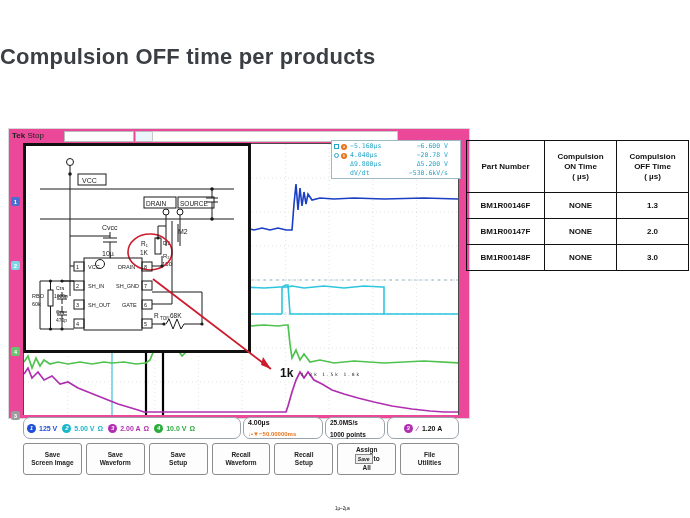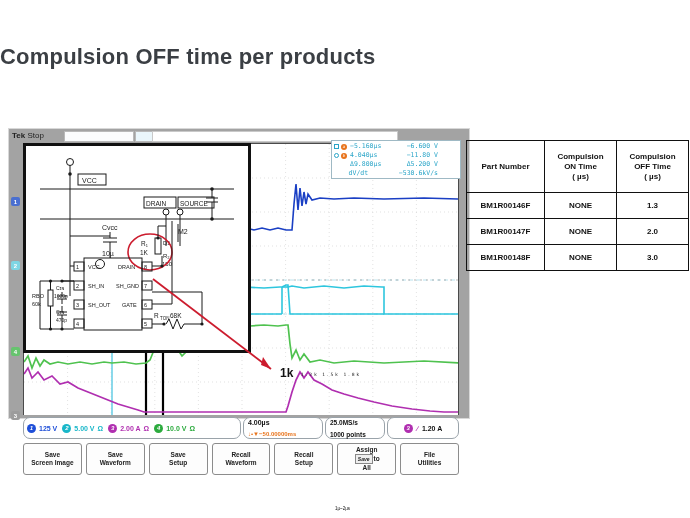--- a/index.html
+++ b/index.html
@@ -25,21 +25,21 @@
     font-weight: bold;
     color: #3b3f44;
     letter-spacing: 0.2px;
   }
 
   
   #scope {
     position: absolute;
     left: 8px; top: 128px;
     width: 462px; height: 291px;
-    background: #a3a3a3;
+    background: #ec4899;
     border: 1px solid #d8d8d8;
   }
   #tek-label {
     position: absolute; left: 3px; top: 2px;
     font-size: 8px; font-weight: bold; color: #222;
   }
   #tek-label .stop { font-weight: normal; }
 
   
   .top-strip {
@@ -77,21 +77,21 @@
   
   #readout {
     position: absolute;
     left: 322px; top: 11px;
     width: 130px; height: 39px;
     background: #ffffff;
     border: 1px solid #9fb9c4;
     font-size: 6.5px;
     color: #2aa5c8;
     line-height: 9px;
-    padding: 1px 18px 0 2px;
+    padding: 1px 8px 0 2px;
     font-family: "DejaVu Sans Mono", monospace;
   }
   .ro-row { display: flex; align-items: center; height: 9px; }
   .ro-mark { width: 16px; display:flex; align-items:center; gap:2px; }
   .sq { width: 5px; height: 5px; border: 1px solid #2aa5c8; background:#fff; display:inline-block;}
   .ci { width: 5px; height: 5px; border: 1px solid #2aa5c8; border-radius: 50%; background:#fff; display:inline-block;}
   .amb { width: 6px; height: 6px; border-radius:50%; background:#e8741c; color:#fff; font-size:4px;
          display:inline-flex; align-items:center; justify-content:center; }
   .ro-l { width: 55px; text-align: left; }
   .ro-r { flex: 1; text-align: right; padding-right: 4px; }
@@ -466,21 +466,21 @@
           </span>
         <span class="ro-l">−5.160µs</span>
         <span class="ro-r">−6.600 V</span>
       </div>
       <div class="ro-row">
         <span class="ro-mark">
             <i class="ci"></i>
             <i class="amb">b</i>
           </span>
         <span class="ro-l">4.040µs</span>
-        <span class="ro-r">−11.80 V</span>
+        <span class="ro-r">−20.78 V</span>
       </div>
       <div class="ro-row">
         <span class="ro-mark"></span>
         <span class="ro-l">Δ9.800µs</span>
         <span class="ro-r">Δ5.200 V</span>
       </div>
       <div class="ro-row">
         <span class="ro-mark"></span>
         <span class="ro-l">dV/dt</span>
         <span class="ro-r">−530.6kV/s</span>

